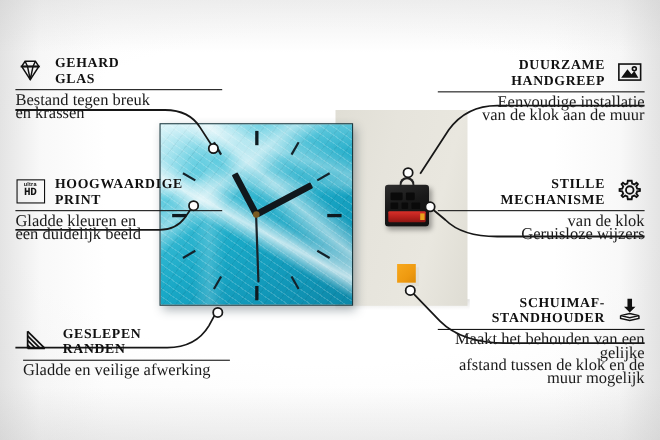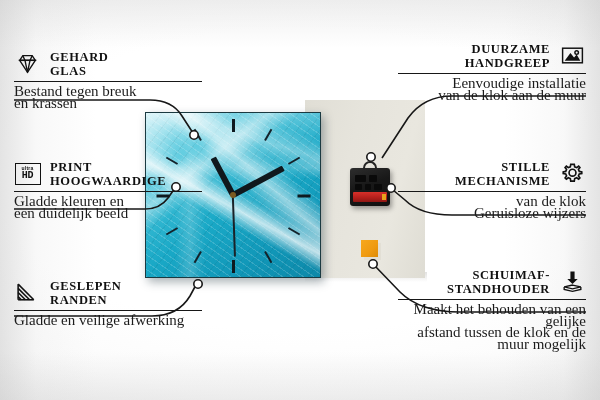--- a/index.html
+++ b/index.html
@@ -247,22 +247,22 @@
   .feat-desc {
     font-family: "Liberation Serif", serif;
     font-size: 15px;
     line-height: 11.5px;
     color: #1b1b1b;
   }
 
   
   #feat-gehard-glas      { top: 50px;  }
   #feat-hoogwaardige     { top: 160px; }
-  #feat-geslepen         { top: 279px; }
-  #feat-duurzame         { top: 42px;  }
+  #feat-geslepen         { top: 296px; margin-left: 7px; }
+  #feat-duurzame         { top: 52px;  }
   #feat-stille           { top: 160px; }
   #feat-schuimaf         { top: 268px; }
 
   .hd-badge {
     width: 26px;
     height: 22px;
     border: 1.6px solid #111;
     display: flex;
     flex-direction: column;
     align-items: center;
@@ -379,22 +379,22 @@
 
   <div class="feature left" id="feat-hoogwaardige">
     <div class="feat-head">
       <span class="feat-icon">
         <span class="hd-badge">
           <span class="hd-small">ultra</span>
           <span class="hd-big">HD</span>
         </span>
       </span>
       <div>
+        <div class="feat-title">HOOGWAARDIGE</div>
         <div class="feat-title">PRINT</div>
-        <div class="feat-title">HOOGWAARDIGE</div>
       </div>
     </div>
     <div class="feat-rule"></div>
     <div class="feat-desc">Gladde kleuren en</div>
     <div class="feat-desc">een duidelijk beeld</div>
   </div>
 
   <div class="feature left" id="feat-geslepen">
     <div class="feat-head">
       <span class="feat-icon">

